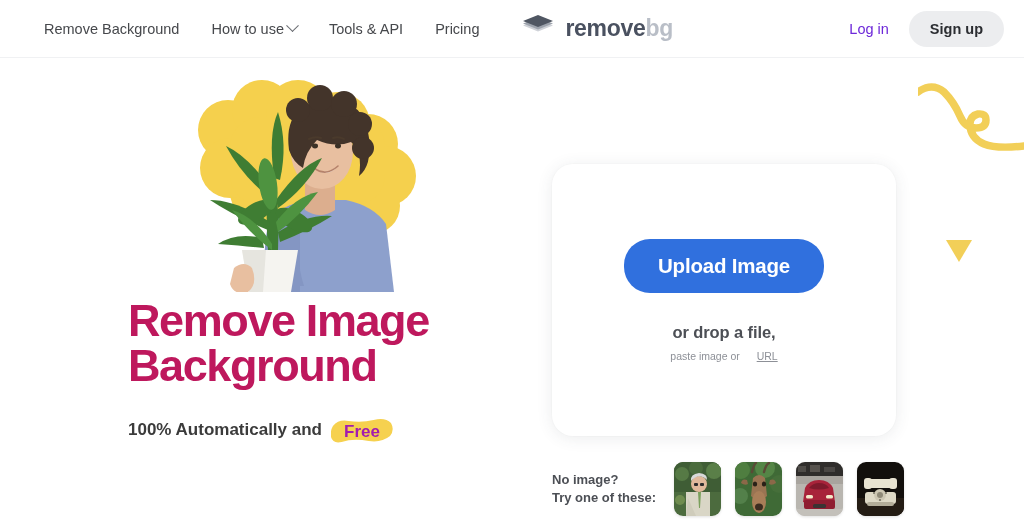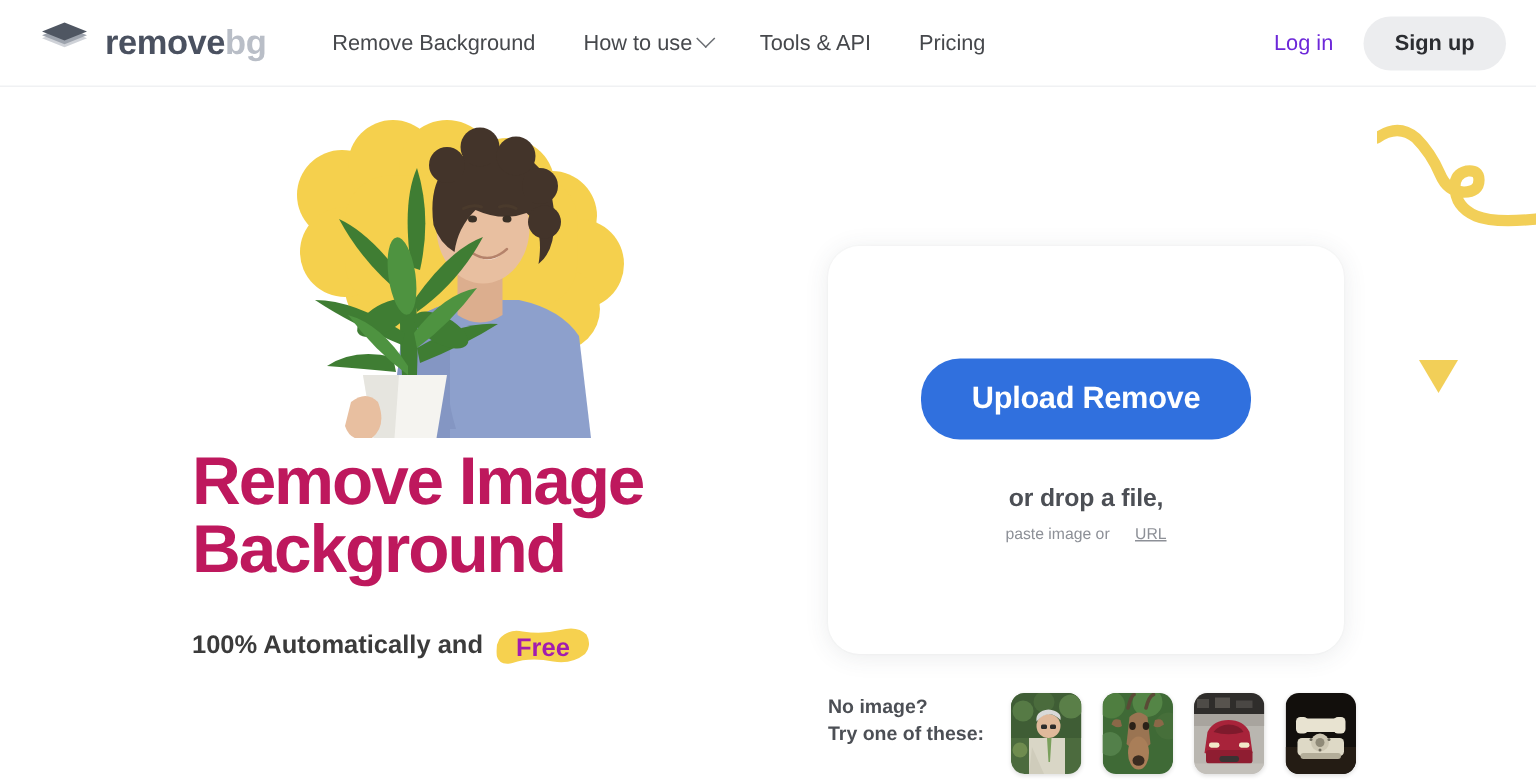--- a/index.html
+++ b/index.html
@@ -171,21 +171,21 @@
   #paste-url-link {
     color: #8d9097;
     text-decoration: underline;
     cursor: pointer;
     padding-left: 14px;
   }
 
   
   #samples {
     position: absolute; left: 552px; top: 462px;
-    display: flex; align-items: flex-start;
+    display: flex; align-items: center;
   }
   #samples-label {
     font-size: 13px;
     font-weight: bold;
     color: #4c4f55;
     line-height: 1.35;
     width: 122px;
   }
   #samples-label span { display: block; }
   #sample-list { display: flex; gap: 14px; }
@@ -210,44 +210,44 @@
     width: 30px; height: 26px;
     pointer-events: none;
   }
 </style>
 </head>
 <body>
 
 <div id="page">
 
   <div id="header">
+
+    <div id="nav">
+      <div class="nav-item">
+        <span>Remove Background</span>
+      </div>
+      <div class="nav-item">
+        <span>How to use</span>
+        <span class="chev"></span>
+      </div>
+      <div class="nav-item">
+        <span>Tools &amp; API</span>
+      </div>
+      <div class="nav-item">
+        <span>Pricing</span>
+      </div>
+    </div>
 
     <div id="logo">
       <svg id="logo-icon" viewBox="0 0 34 30">
         <path d="M17 17.5 L2 11.5 L17 5.5 L32 11.5 Z" fill="#cfd2d8"></path>
         <path d="M17 15.5 L2 9.5 L17 3.5 L32 9.5 Z" fill="#9da3ad"></path>
         <path d="M17 13 L2 7 L17 1 L32 7 Z" fill="#4f5662"></path>
       </svg>
       <div id="logo-text"><span class="rm">remove</span><span class="bg">bg</span></div>
-    </div>
-
-    <div id="nav">
-      <div class="nav-item">
-        <span>Remove Background</span>
-      </div>
-      <div class="nav-item">
-        <span>How to use</span>
-        <span class="chev"></span>
-      </div>
-      <div class="nav-item">
-        <span>Tools &amp; API</span>
-      </div>
-      <div class="nav-item">
-        <span>Pricing</span>
-      </div>
     </div>
 
     <div id="header-right">
       <div id="login-link">Log in</div>
       <button id="signup-button">Sign up</button>
     </div>
   </div>
 
   <div id="hero-left">
 
@@ -333,21 +333,21 @@
       <span id="free-wrap">
         <svg viewBox="0 0 64 30" preserveAspectRatio="none">
           <path d="M2 9 q6 -7 16 -5 q14 2 26 -1 q12 -3 18 3 q4 7 -1 13 q-9 7 -22 5 q-16 -3 -28 1 q-9 2 -11 -5 q-1 -6 2 -11 Z" fill="#f6d14f"></path>
         </svg>
         <span id="free-text">Free</span>
       </span>
     </div>
   </div>
 
   <div id="upload-card">
-    <button id="upload-button">Upload Remove</button>
+    <button id="upload-button">Upload Image</button>
     <div id="drop-text">or drop a file,</div>
     <div id="paste-text">
       <span>paste image or </span><span id="paste-url-link">URL</span>
     </div>
   </div>
 
   <div id="samples">
     <div id="samples-label">
       <span>No image?</span>
       <span>Try one of these:</span>

